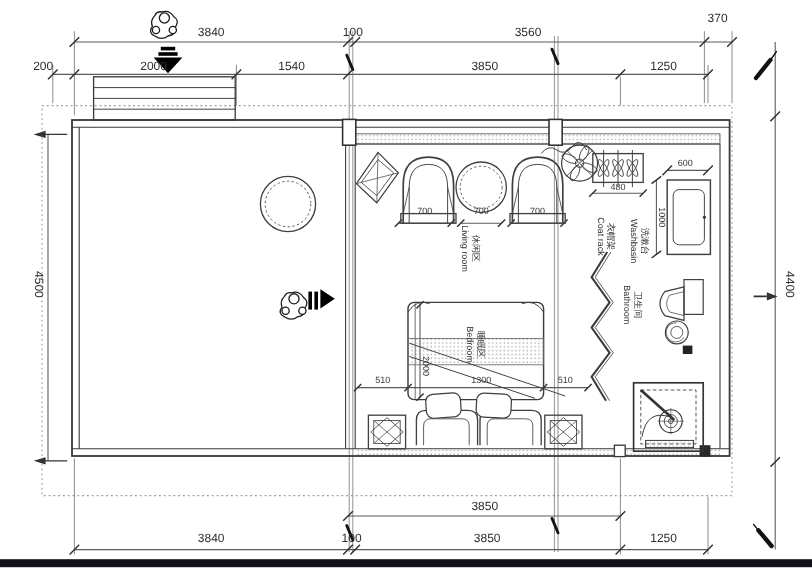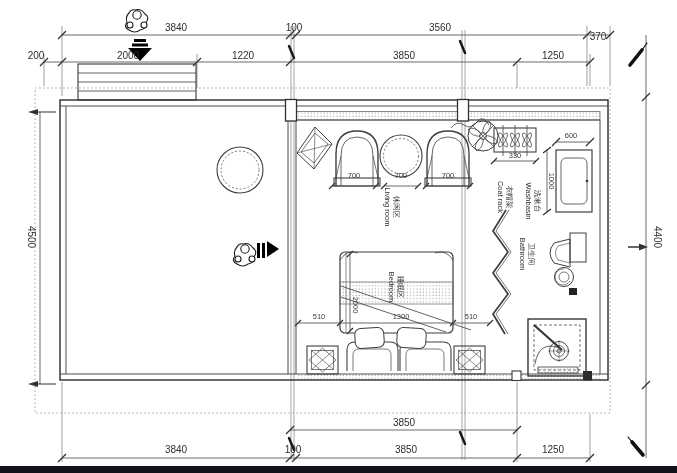--- a/index.html
+++ b/index.html
@@ -225,42 +225,42 @@
     <path d="M630,65 L642,50" stroke-width="3.6"></path>
     <path d="M642,50 L647,43" stroke-width="1.2"></path>
     <path d="M632,442 L643,455" stroke-width="3.6"></path>
     <path d="M628,437 L632,442" stroke-width="1.2"></path>
   </g>
 </svg>
 
 <div class="dim" style="left:176px;top:28px">3840</div>
 <div class="dim" style="left:294px;top:28px">100</div>
 <div class="dim" style="left:440px;top:28px">3560</div>
-<div class="dim" style="left:598px;top:37px">370</div>
+<div class="dim" style="left:598px;top:16px">370</div>
 
 <div class="dim" style="left:36px;top:56px">200</div>
 <div class="dim" style="left:128px;top:56px">2000</div>
-<div class="dim" style="left:243px;top:56px">1220</div>
+<div class="dim" style="left:243px;top:56px">1540</div>
 <div class="dim" style="left:404px;top:56px">3850</div>
 <div class="dim" style="left:553px;top:56px">1250</div>
 
 <div class="dim" style="left:404px;top:423px">3850</div>
 
 <div class="dim" style="left:176px;top:450px">3840</div>
 <div class="dim" style="left:293px;top:450px">100</div>
 <div class="dim" style="left:406px;top:450px">3850</div>
 <div class="dim" style="left:553px;top:450px">1250</div>
 
 <div class="dim vert" style="left:31px;top:237px">4500</div>
 <div class="dim vert" style="left:657px;top:237px">4400</div>
 
 <div class="dim small" style="left:354px;top:176px">700</div>
 <div class="dim small" style="left:401px;top:176px">700</div>
 <div class="dim small" style="left:448px;top:176px">700</div>
-<div class="dim small" style="left:515px;top:156px">330</div>
+<div class="dim small" style="left:515px;top:156px">480</div>
 <div class="dim small" style="left:571px;top:136px">600</div>
 <div class="dim small vert" style="left:551px;top:181px">1000</div>
 <div class="dim small" style="left:319px;top:317px">510</div>
 <div class="dim small" style="left:401px;top:317px">1300</div>
 <div class="dim small" style="left:471px;top:317px">510</div>
 <div class="dim small vert" style="left:355px;top:305px">2000</div>
 
 <div class="roomlbl" style="left:392px;top:207px">
   <span>休闲区</span>
   <span>Living room</span>

